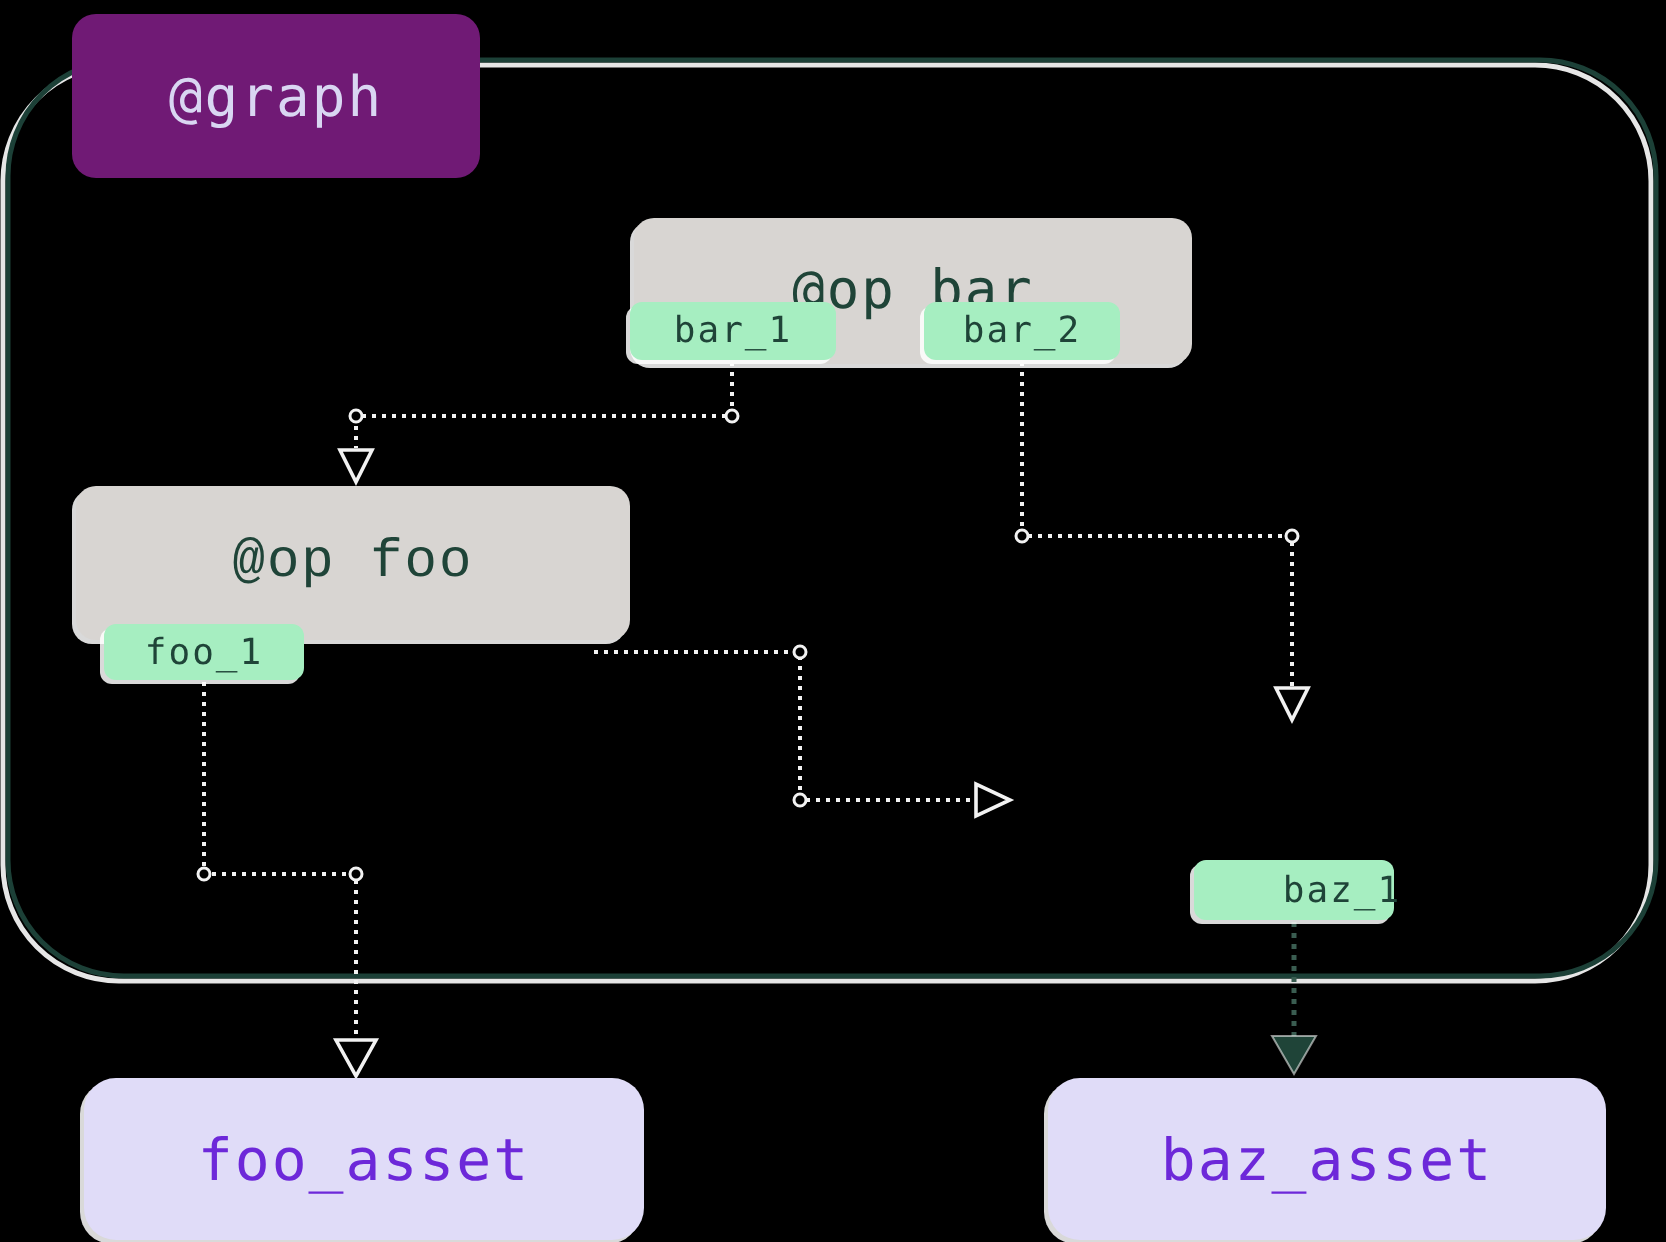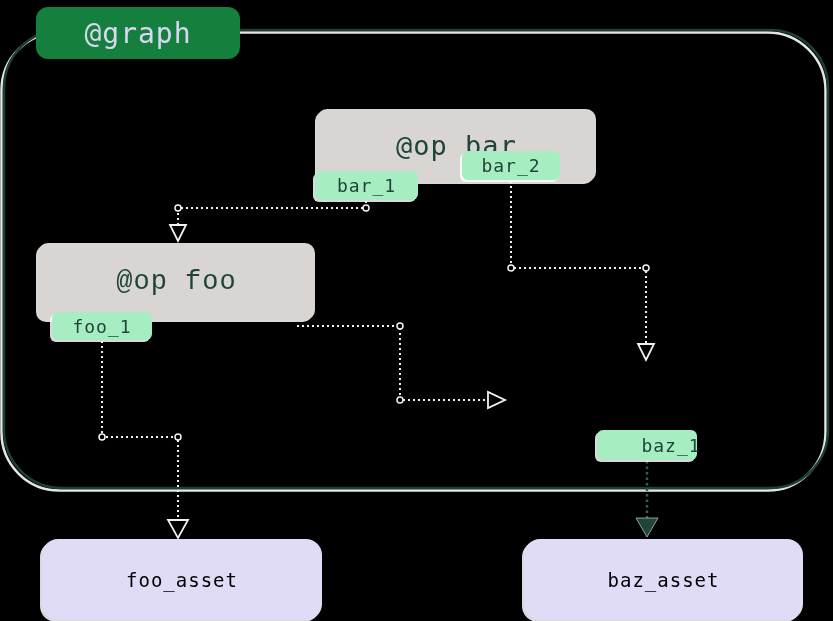--- a/index.html
+++ b/index.html
@@ -23,22 +23,22 @@
     position: absolute;
     display: flex;
     align-items: center;
     justify-content: center;
     box-sizing: border-box;
   }
   .white-offset {
     filter: drop-shadow(-2px 2px 0 rgba(255,255,255,0.85));
   }
   .graph-label {
-    left: 36px; top: 7px; width: 204px; height: 52px;
-    background: #15803d;
+    left: 36px; top: 7px; width: 204px; height: 82px;
+    background: #701a75;
     border-radius: 12px;
     color: #D9D6F2;
     font-size: 28px;
     letter-spacing: 1px;
   }
   .op {
     background: #D8D5D2;
     border-radius: 10px;
     color: #1F4438;
     font-size: 27px;
@@ -47,30 +47,30 @@
   .op-bar { left: 317px; top: 85px;  width: 279px; height: 73px; margin-top: 24px; }
   .op-foo { left: 38px;  top: 243px; width: 277px; height: 77px; font-family: Liberation Mono, monospace; }
   .op-baz { left: 508px; top: 363px; width: 278px; height: 76px; }
   .tag {
     background: #A6EEC1;
     border-radius: 6px;
     color: #1F4438;
     font-size: 18px;
     letter-spacing: 1px;
   }
-  .tag-bar1 { left: 315px; top: 151px; width: 103px; height: 29px; margin-top: 20px; }
+  .tag-bar1 { left: 315px; top: 151px; width: 103px; height: 29px; }
   .tag-bar2 { left: 462px; top: 151px; width: 98px;  height: 29px; text-align: right; }
   .tag-foo1 { left: 52px;  top: 312px; width: 100px; height: 28px; }
   .tag-foo2 { left: 197px; top: 312px; width: 100px; height: 28px; }
   .tag-baz1 { left: 597px; top: 430px; width: 100px; height: 30px; padding-left: 48px; }
   .asset {
     background: #E0DCF8;
     border-radius: 16px;
-    color: #000000;
-    font-size: 19px;
+    color: #6d28d9;
+    font-size: 29px;
     letter-spacing: 1px;
   }
   .asset-foo { left: 42px;  top: 539px; width: 280px; height: 81px; }
   .asset-baz { left: 507px; top: 539px; width: 279px; height: 81px; margin-left: 17px; }
 </style>
 </head>
 <body>
 
 <div class="canvas">
 

